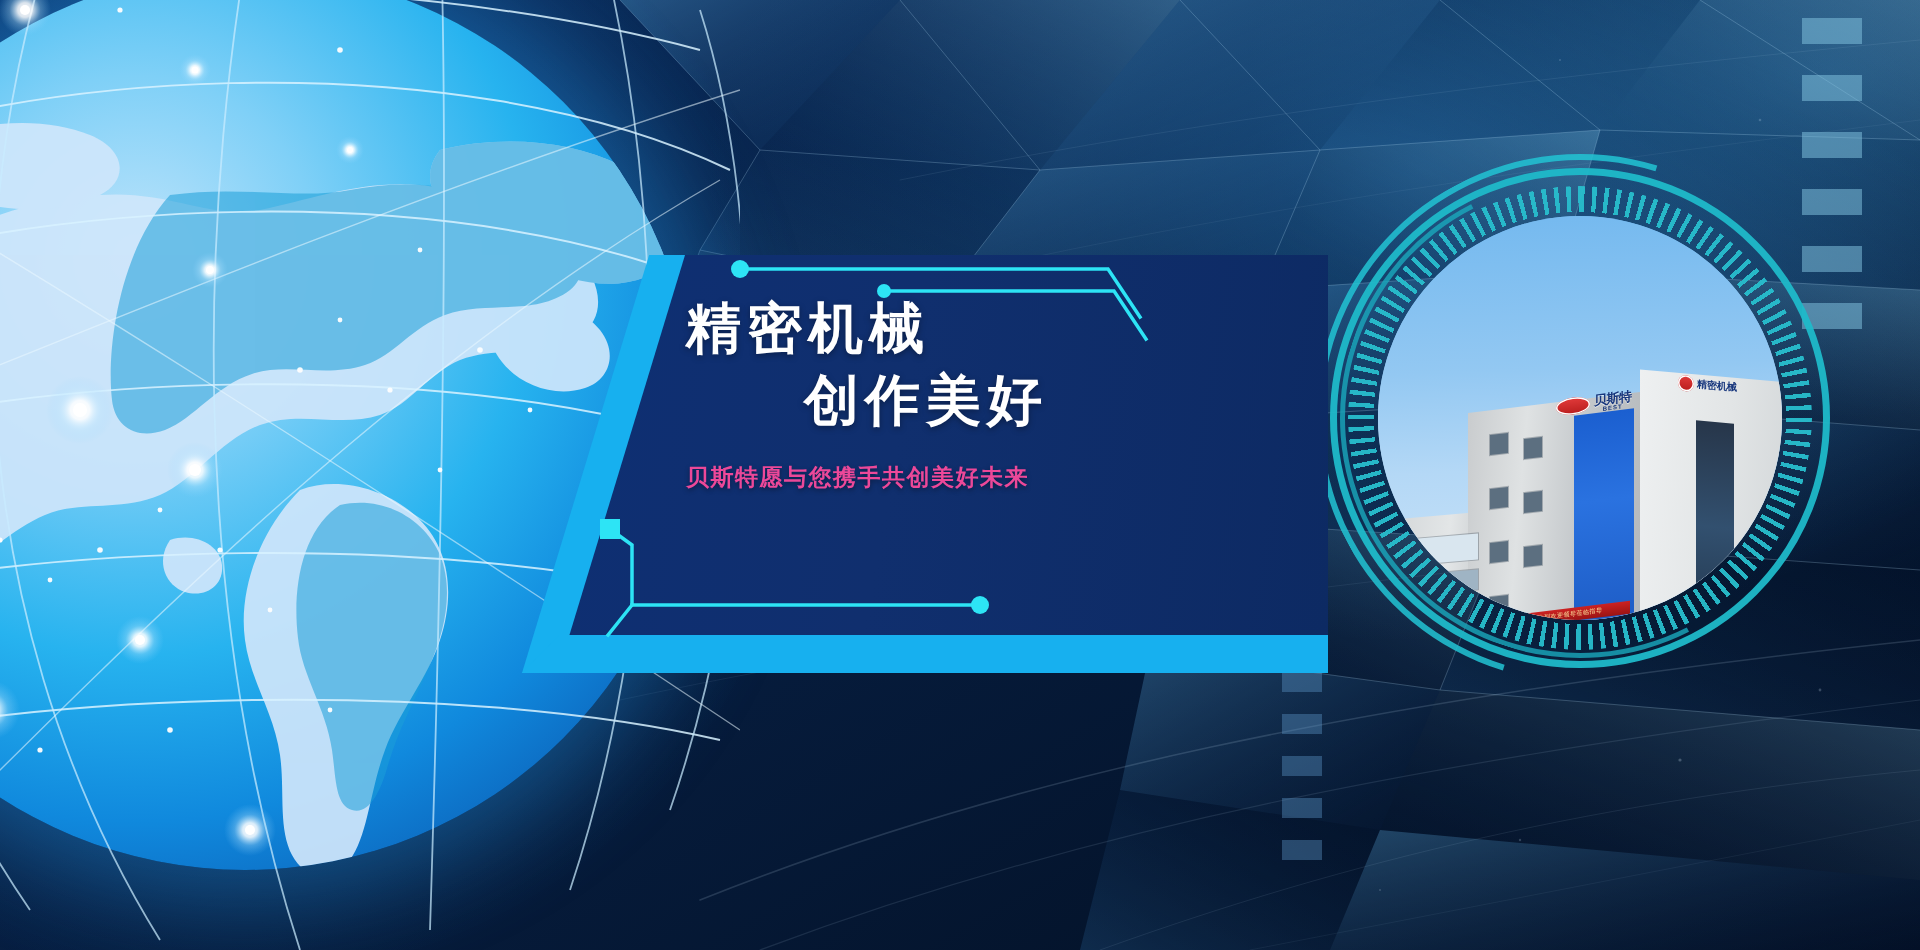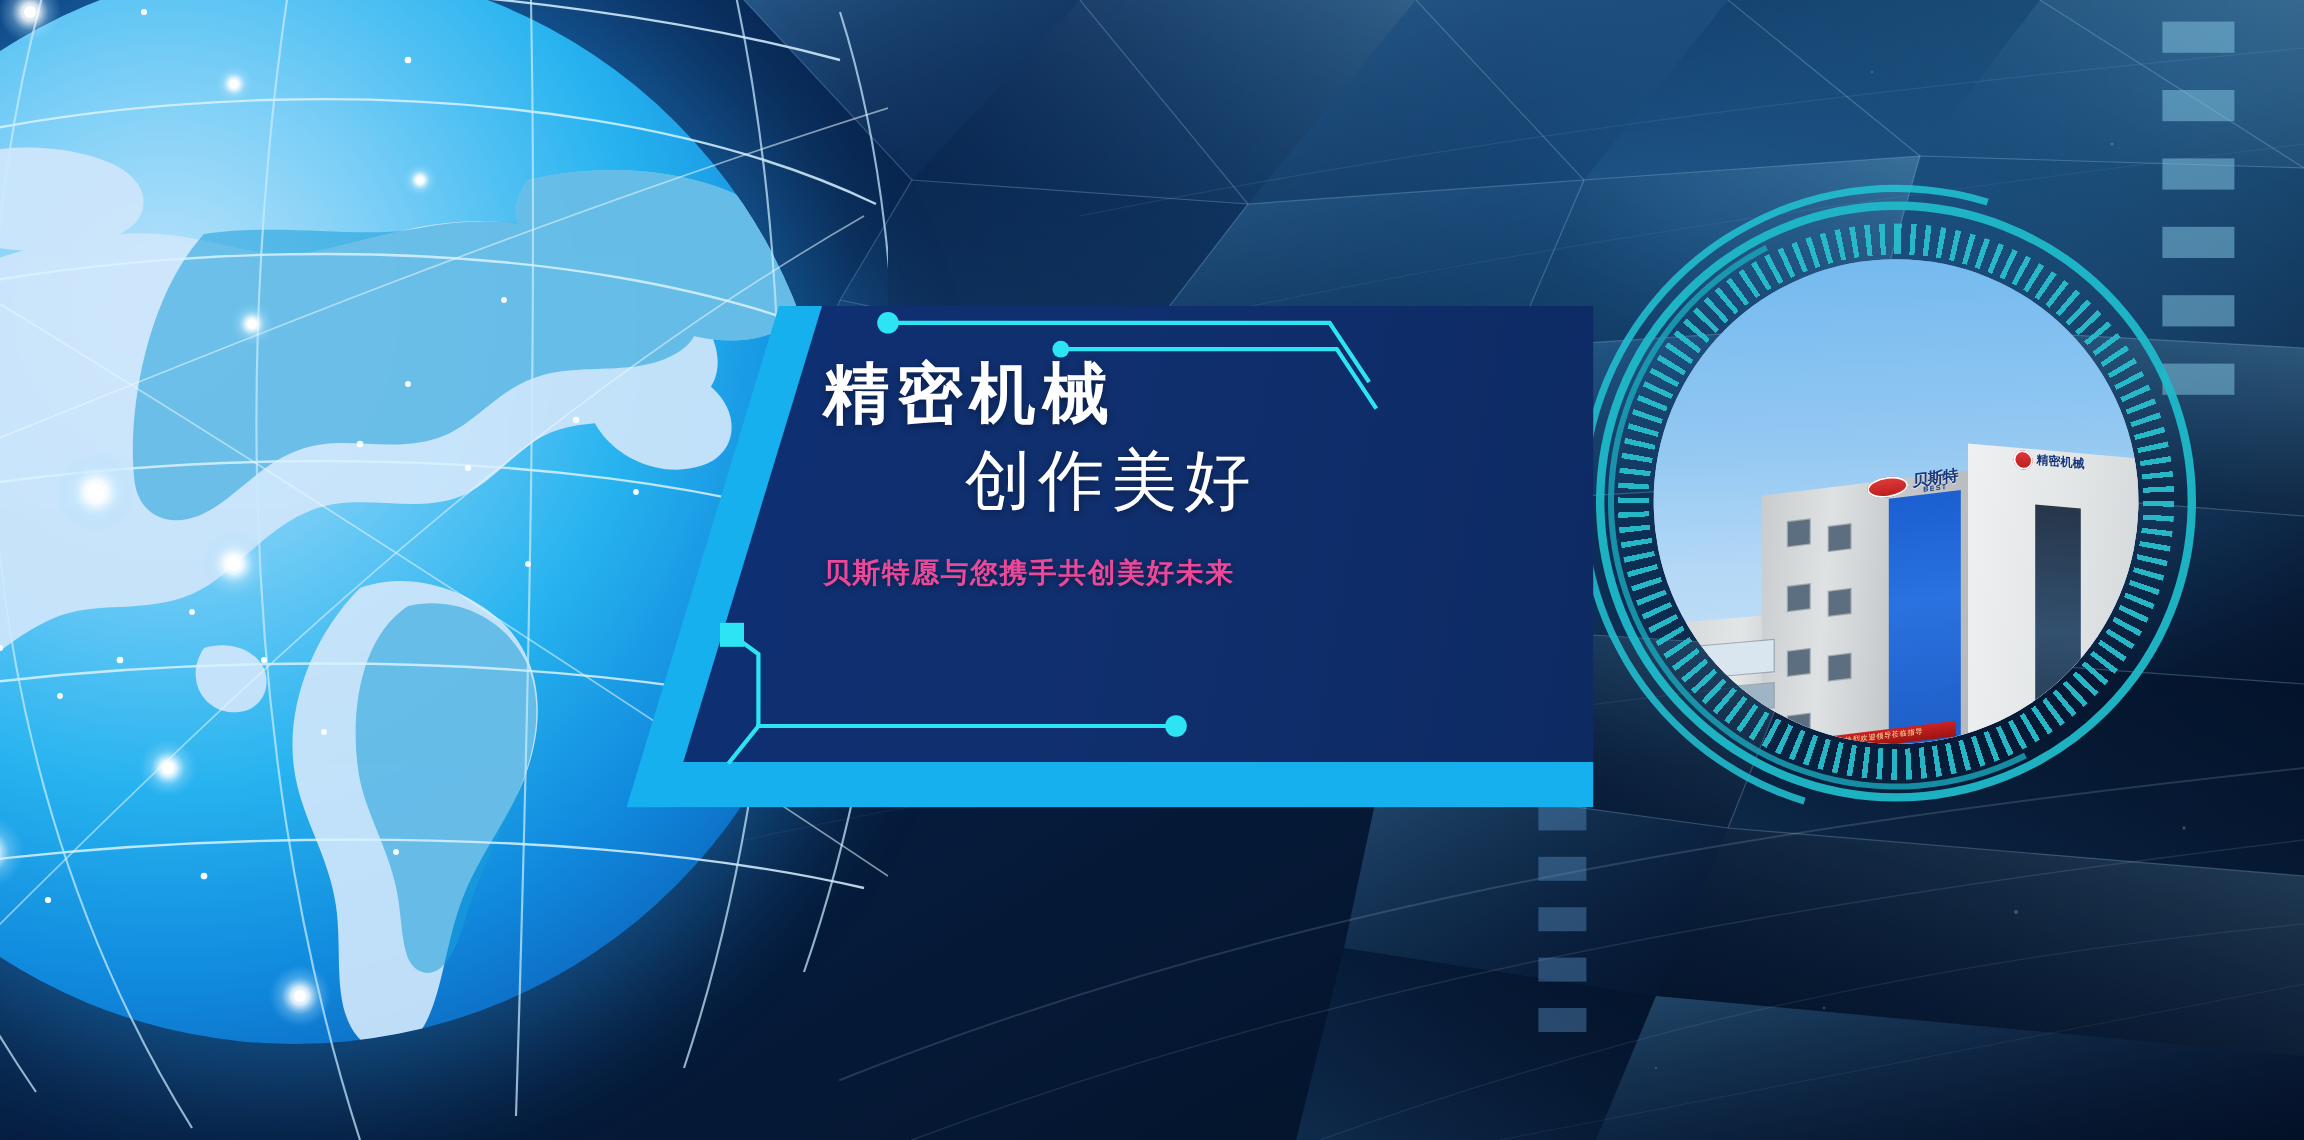--- a/index.html
+++ b/index.html
@@ -229,21 +229,21 @@
     left:686px; top:300px;
     width:560px;
     color:#ffffff;
   }
   .h-line1 {
     font-size:55px; font-weight:bold;
     letter-spacing:6px; line-height:1.05;
     text-shadow:0 2px 6px rgba(0,0,0,.35);
   }
   .h-line2 {
-    font-size:55px; font-weight:normal;
+    font-size:55px; font-weight:bold;
     letter-spacing:6px; line-height:1.05;
     margin-top:14px; padding-left:118px;
     text-shadow:0 2px 6px rgba(0,0,0,.35);
   }
   .sub {
     position:absolute;
     left:686px; top:462px;
     font-size:23px; font-weight:bold;
     color:#ec4899; letter-spacing:1.5px;
     text-shadow:0 2px 5px rgba(0,0,0,.4);

